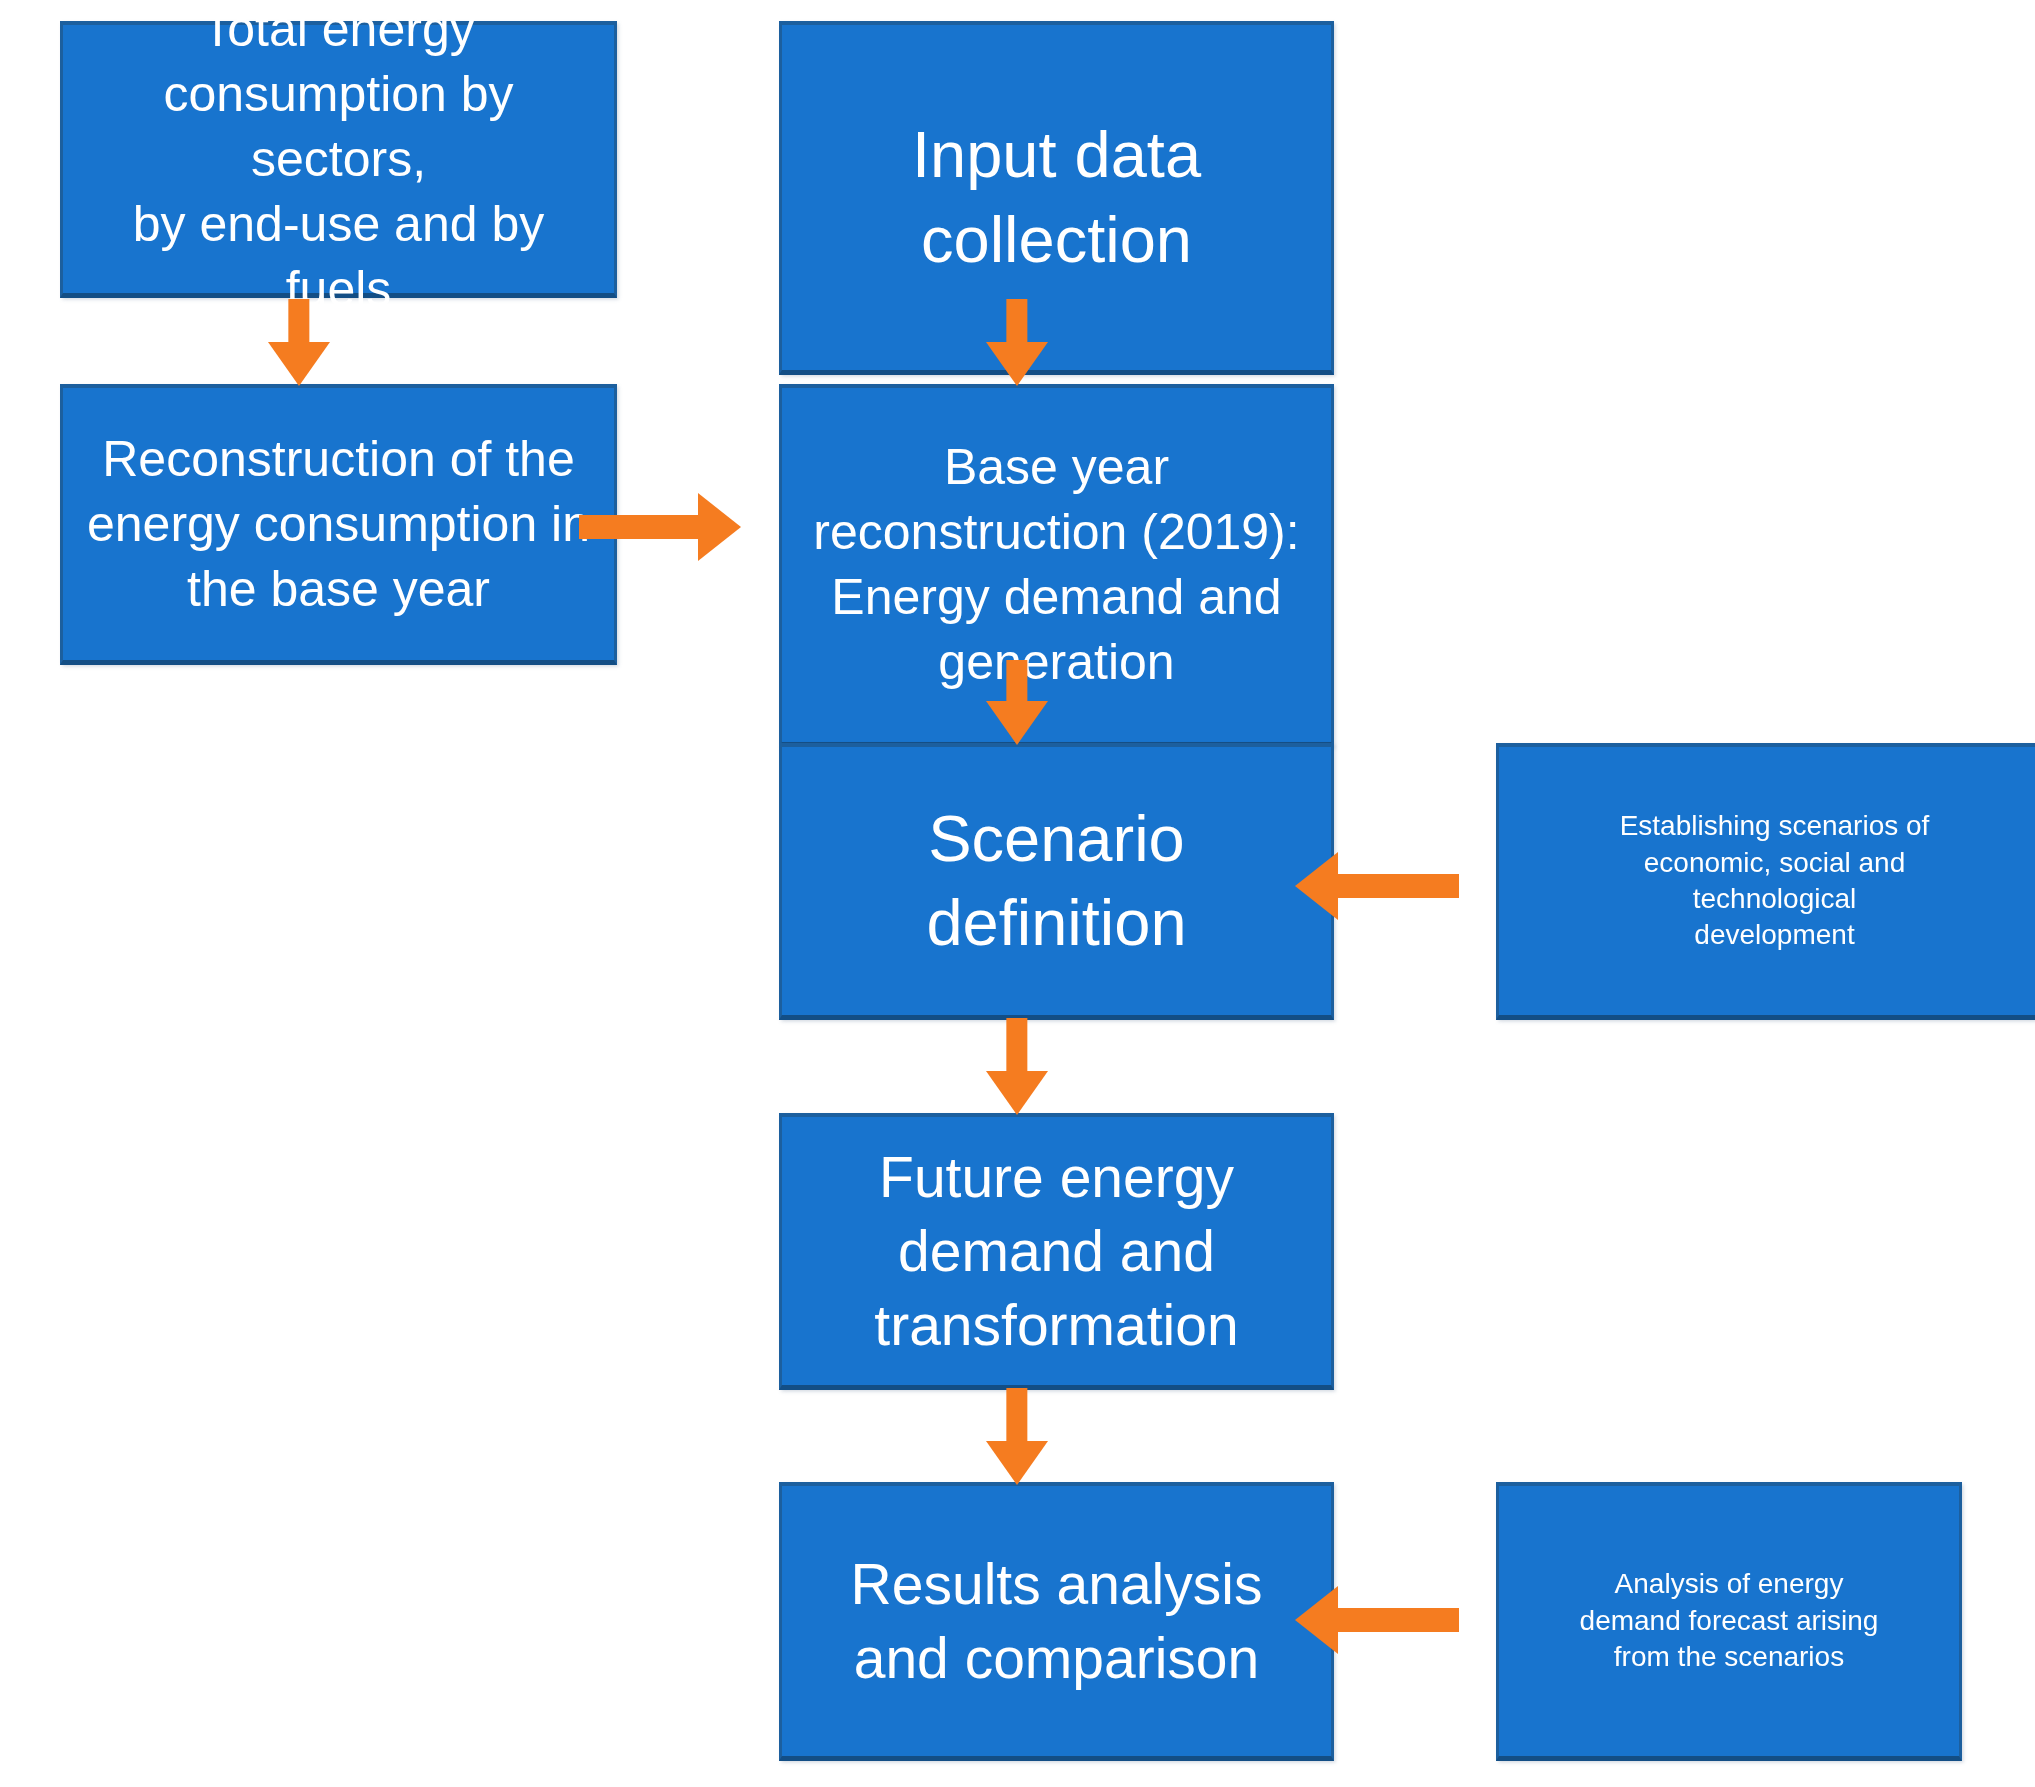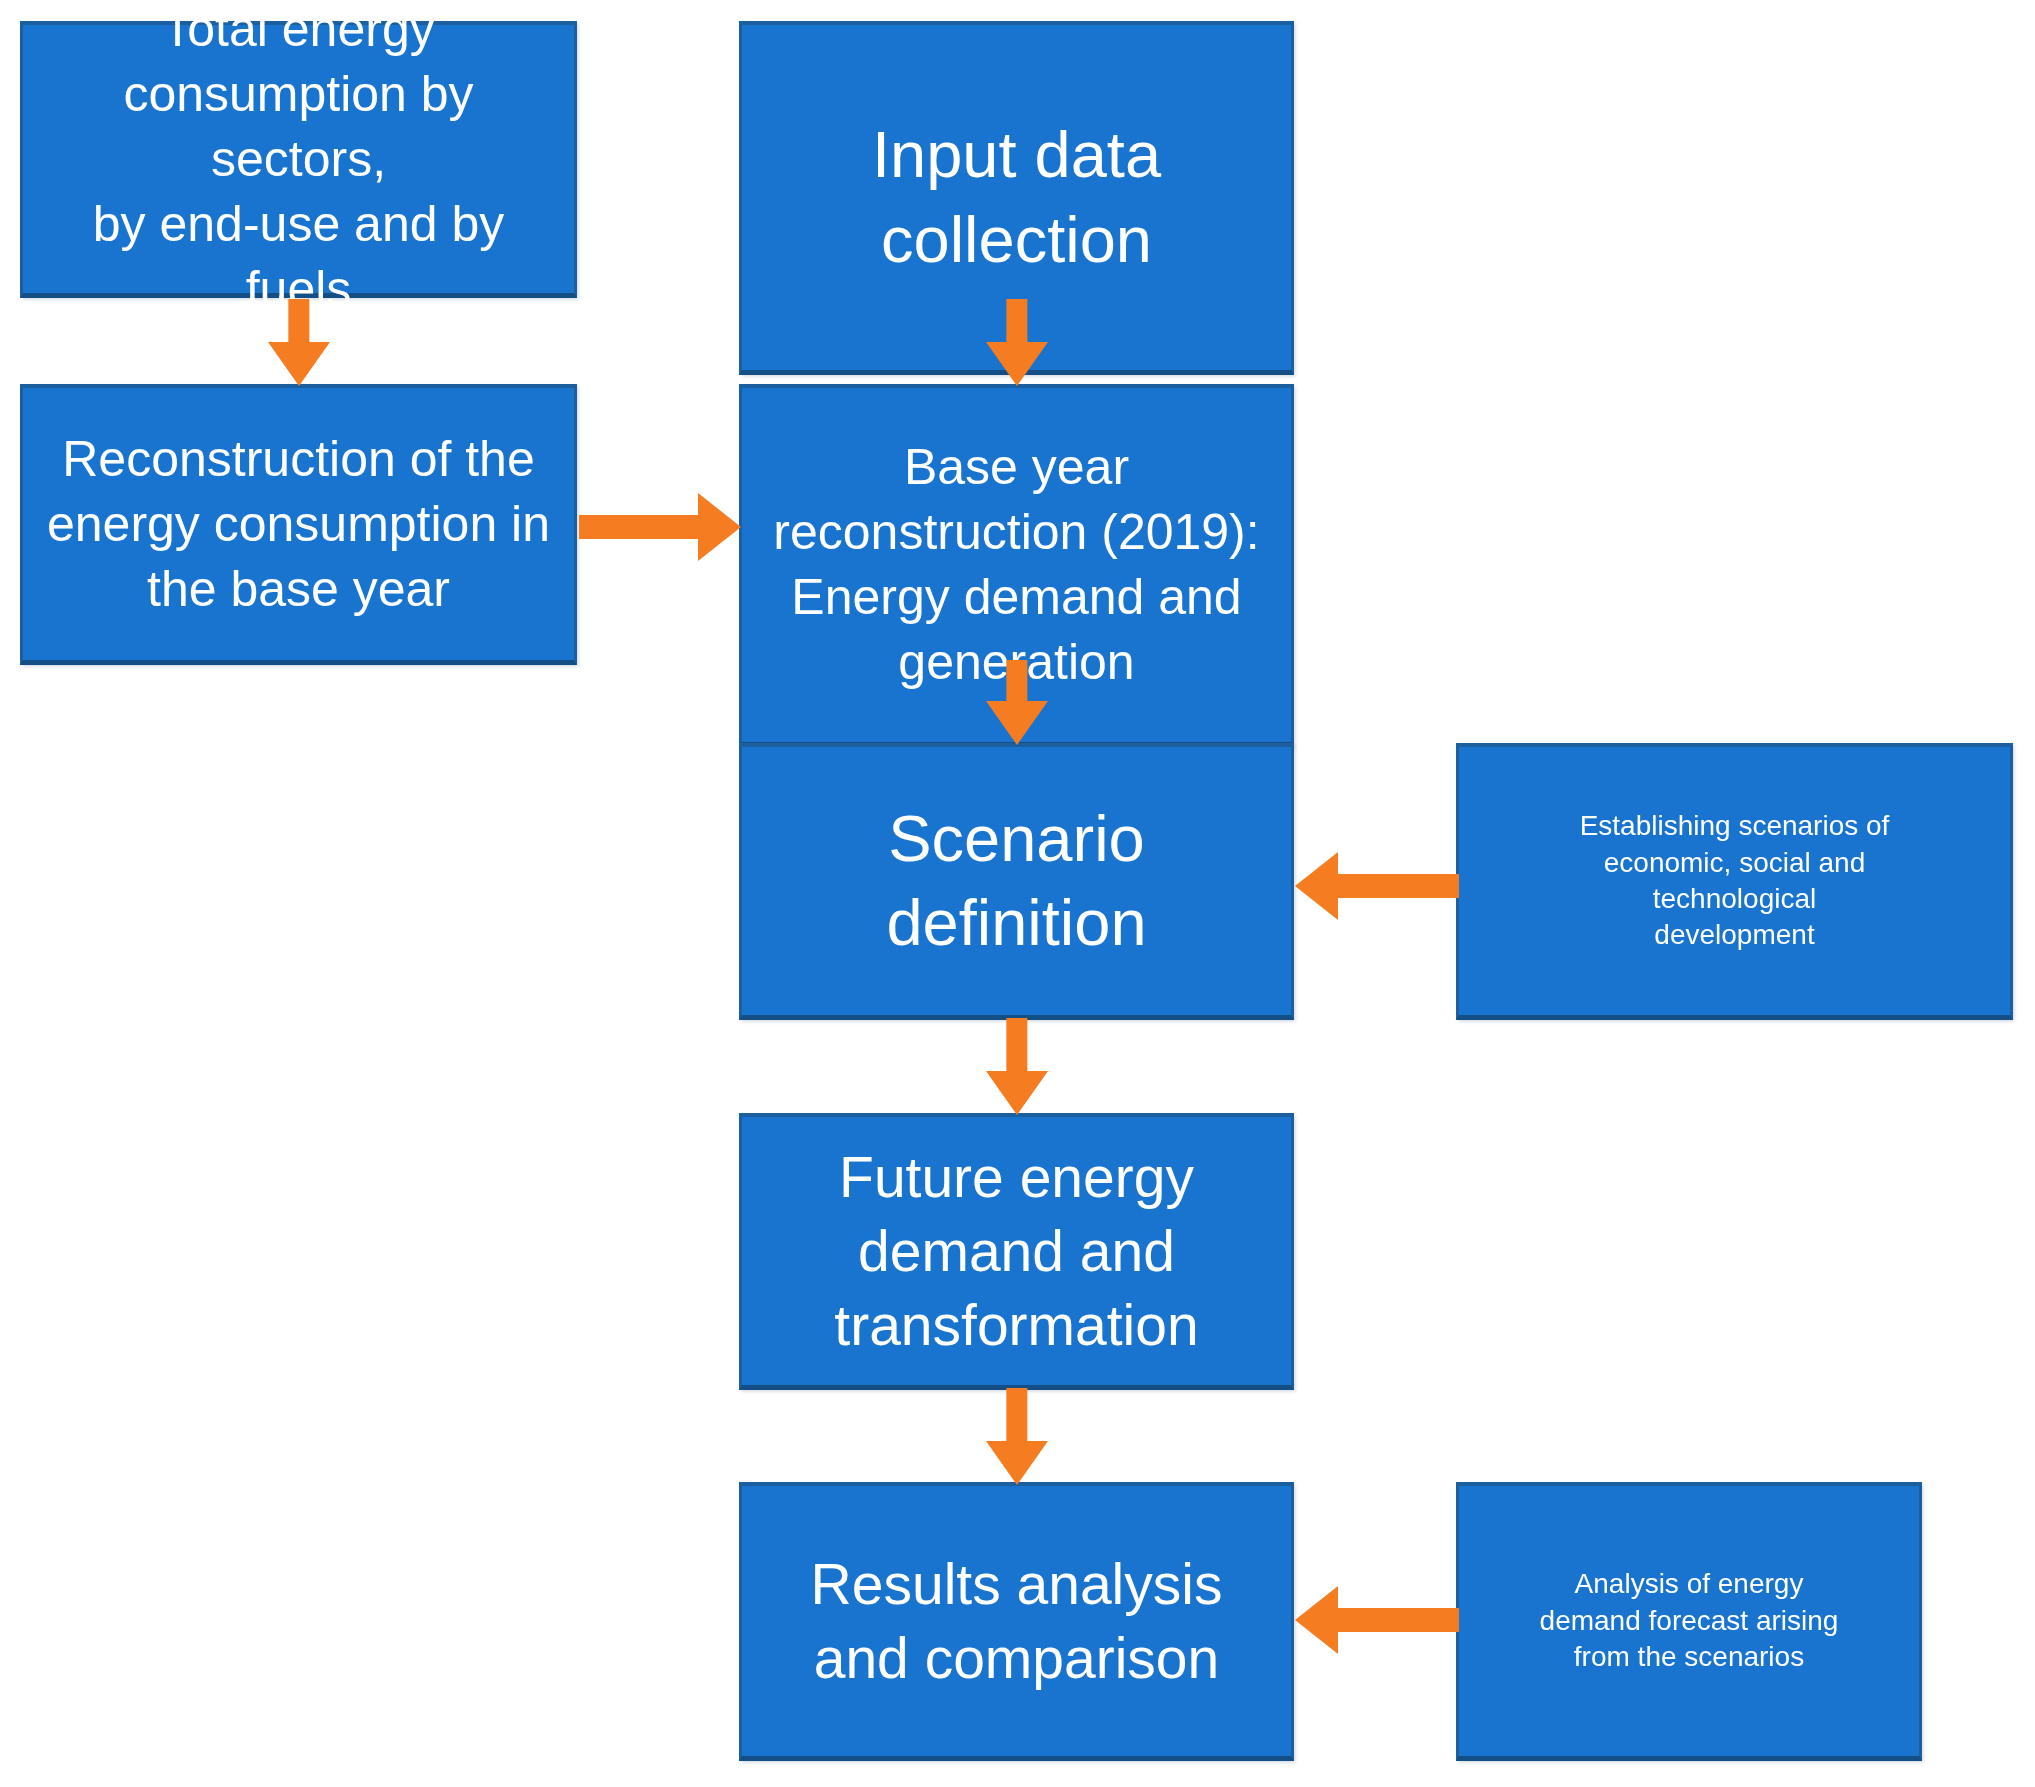--- a/index.html
+++ b/index.html
@@ -26,20 +26,21 @@
     border-bottom: 5.7px solid #134e85;
     box-sizing: border-box;
     display: flex;
     align-items: center;
     justify-content: center;
     text-align: center;
     color: #ffffff;
     line-height: 1.30;
     padding: 7.1px 15.6px;
     box-shadow: 2.1px 2.1px 3.6px rgba(120,140,165,0.35);
+    margin-left: 40px;
   }
   .node .label {
     display: block;
     width: 100%;
     white-space: pre-line;
   }
   
   .t-sm  { font-size: 28px; }
   .t-md  { font-size: 50px; }
   .t-lg  { font-size: 57px; }

